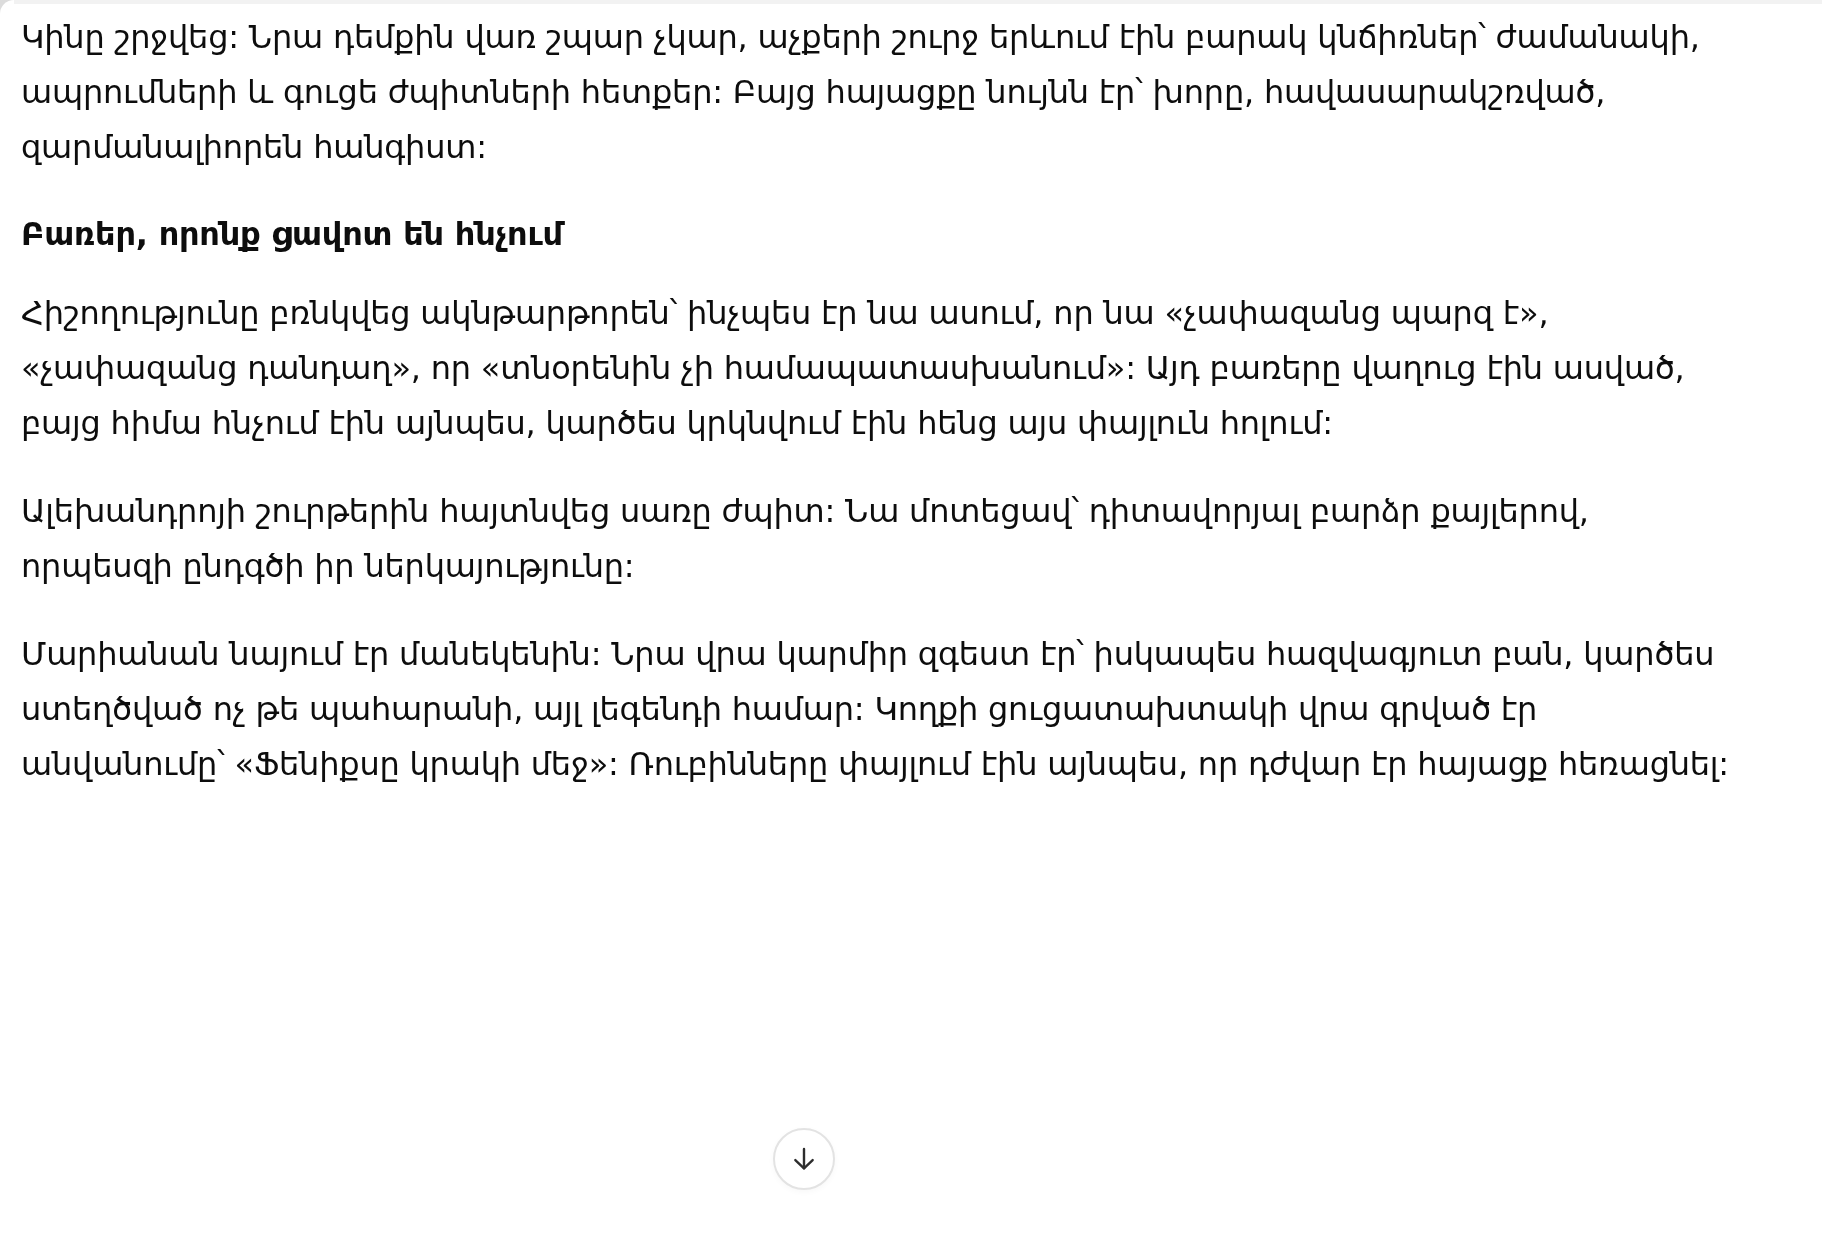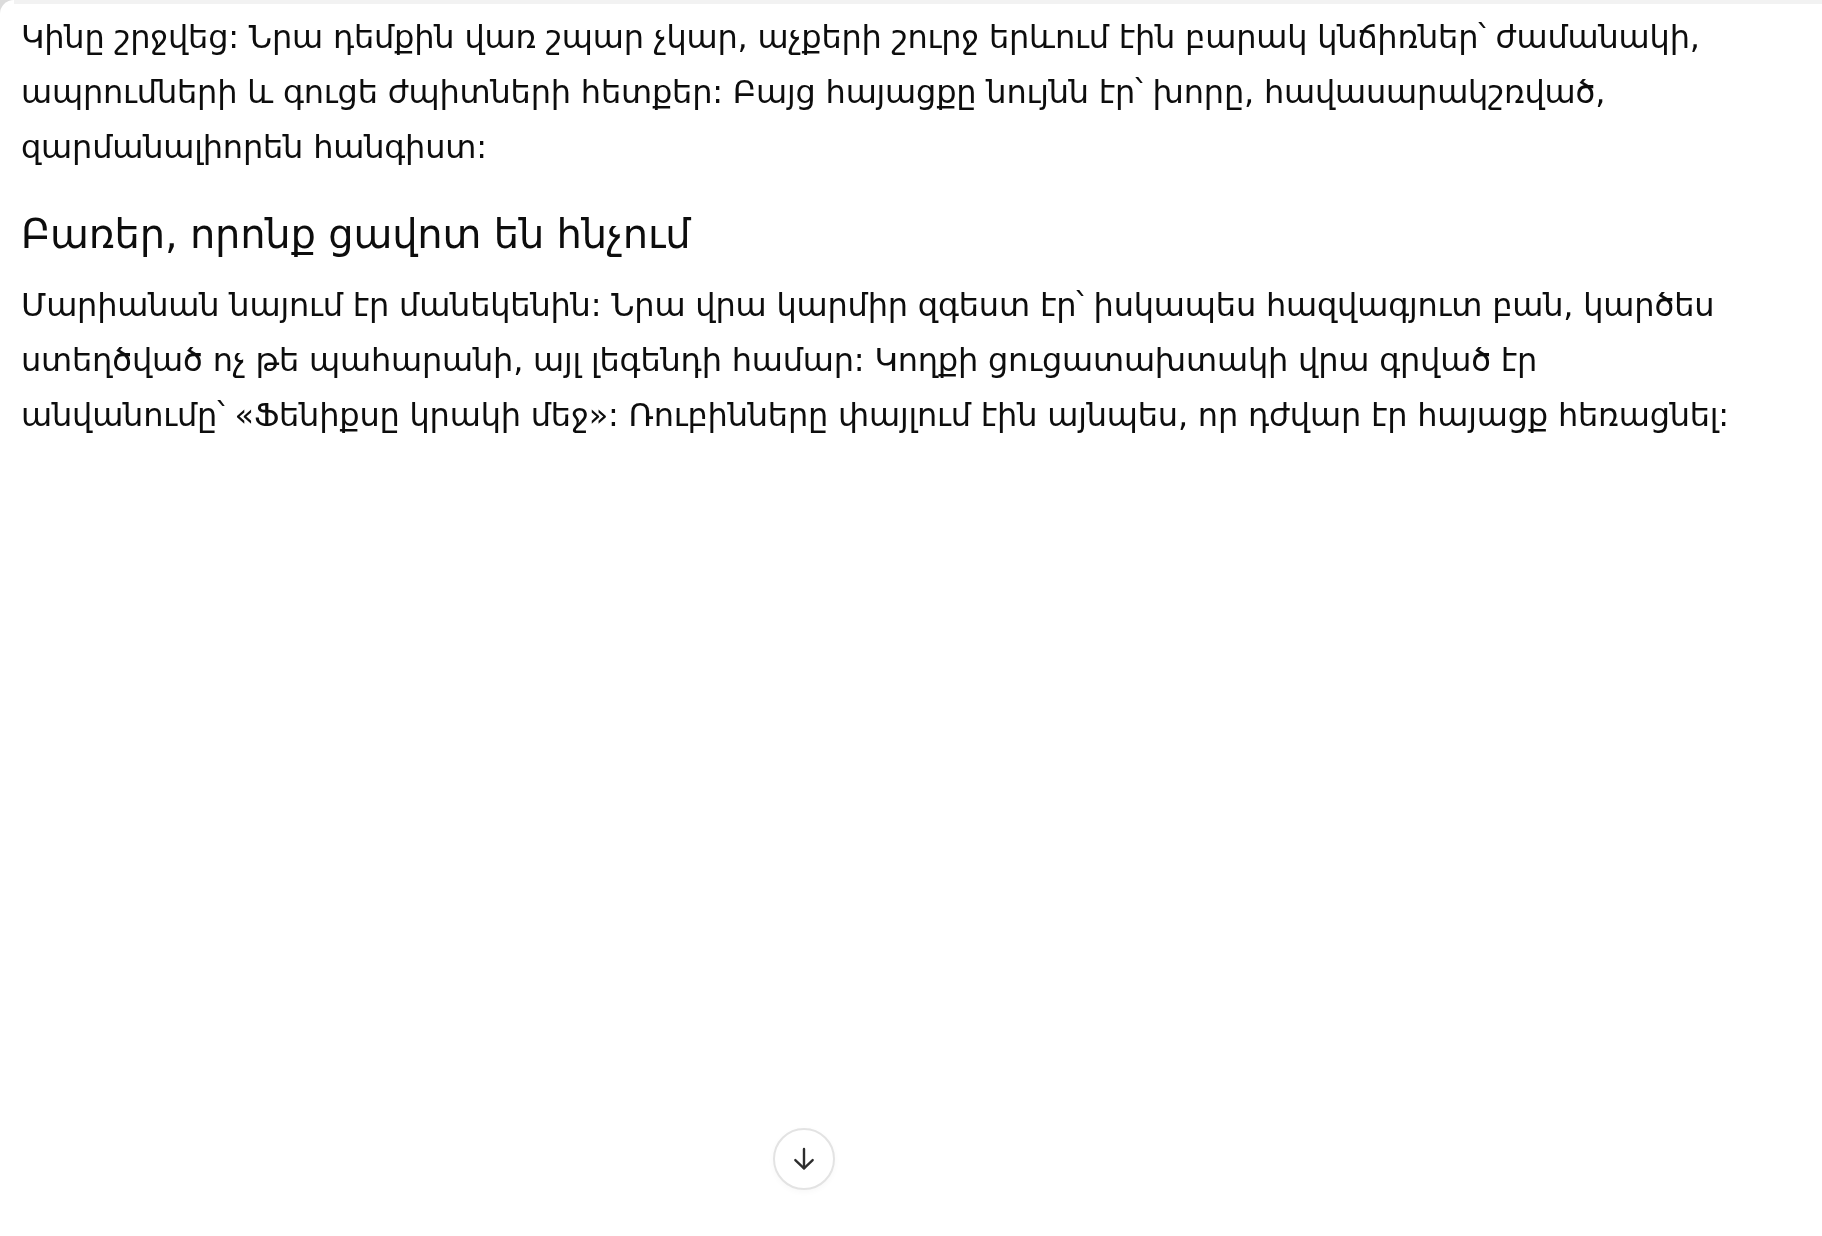--- a/index.html
+++ b/index.html
@@ -47,24 +47,24 @@
     color: #0d0d0d;
   }
   .content p.block {
     margin: 0 0 33px 0;
     font-size: 32px;
     line-height: 55px;
     white-space: pre-line;
     letter-spacing: -0.2px;
   }
   .content h2.block {
-    margin: 0 0 18px 0;
-    font-size: 40px;
+    margin: 0 0 26px 0;
+    font-size: 32px;
     line-height: 52px;
-    font-weight: normal;
+    font-weight: bold;
     white-space: pre-line;
     letter-spacing: -0.2px;
   }
   .scroll-btn {
     position: absolute;
     left: 773px;
     top: 1128px;
     width: 62px;
     height: 62px;
     border-radius: 50%;
@@ -90,20 +90,25 @@
 <div class="page">
 
   <div class="top-edge"></div>
   <div class="corner"></div>
 
   <div class="content">
     <p class="block">Կինը շրջվեց: Նրա դեմքին վառ շպար չկար, աչքերի շուրջ երևում էին բարակ կնճիռներ՝ ժամանակի,
 ապրումների և գուցե ժպիտների հետքեր: Բայց հայացքը նույնն էր՝ խորը, հավասարակշռված,
 զարմանալիորեն հանգիստ:</p>
     <h2 class="block">Բառեր, որոնք ցավոտ են հնչում</h2>
+    <p class="block">Հիշողությունը բռնկվեց ակնթարթորեն՝ ինչպես էր նա ասում, որ նա «չափազանց պարզ է»,
+«չափազանց դանդաղ», որ «տնօրենին չի համապատասխանում»: Այդ բառերը վաղուց էին ասված,
+բայց հիմա հնչում էին այնպես, կարծես կրկնվում էին հենց այս փայլուն հոլում:</p>
+    <p class="block">Ալեխանդրոյի շուրթերին հայտնվեց սառը ժպիտ: Նա մոտեցավ՝ դիտավորյալ բարձր քայլերով,
+որպեսզի ընդգծի իր ներկայությունը:</p>
     <p class="block">Մարիանան նայում էր մանեկենին: Նրա վրա կարմիր զգեստ էր՝ իսկապես հազվագյուտ բան, կարծես
 ստեղծված ոչ թե պահարանի, այլ լեգենդի համար: Կողքի ցուցատախտակի վրա գրված էր
 անվանումը՝ «Ֆենիքսը կրակի մեջ»: Ռուբինները փայլում էին այնպես, որ դժվար էր հայացք հեռացնել:</p>
   </div>
 
   <button class="scroll-btn" type="button">
     <span style="display:flex;">
       <svg viewBox="0 0 24 24" fill="none" stroke="#2d2d2d" stroke-width="1.8" stroke-linecap="round" stroke-linejoin="round">
         <path d="M12 4.5 V 19"></path>
         <path d="M5.5 12.8 L 12 19 L 18.5 12.8"></path>

